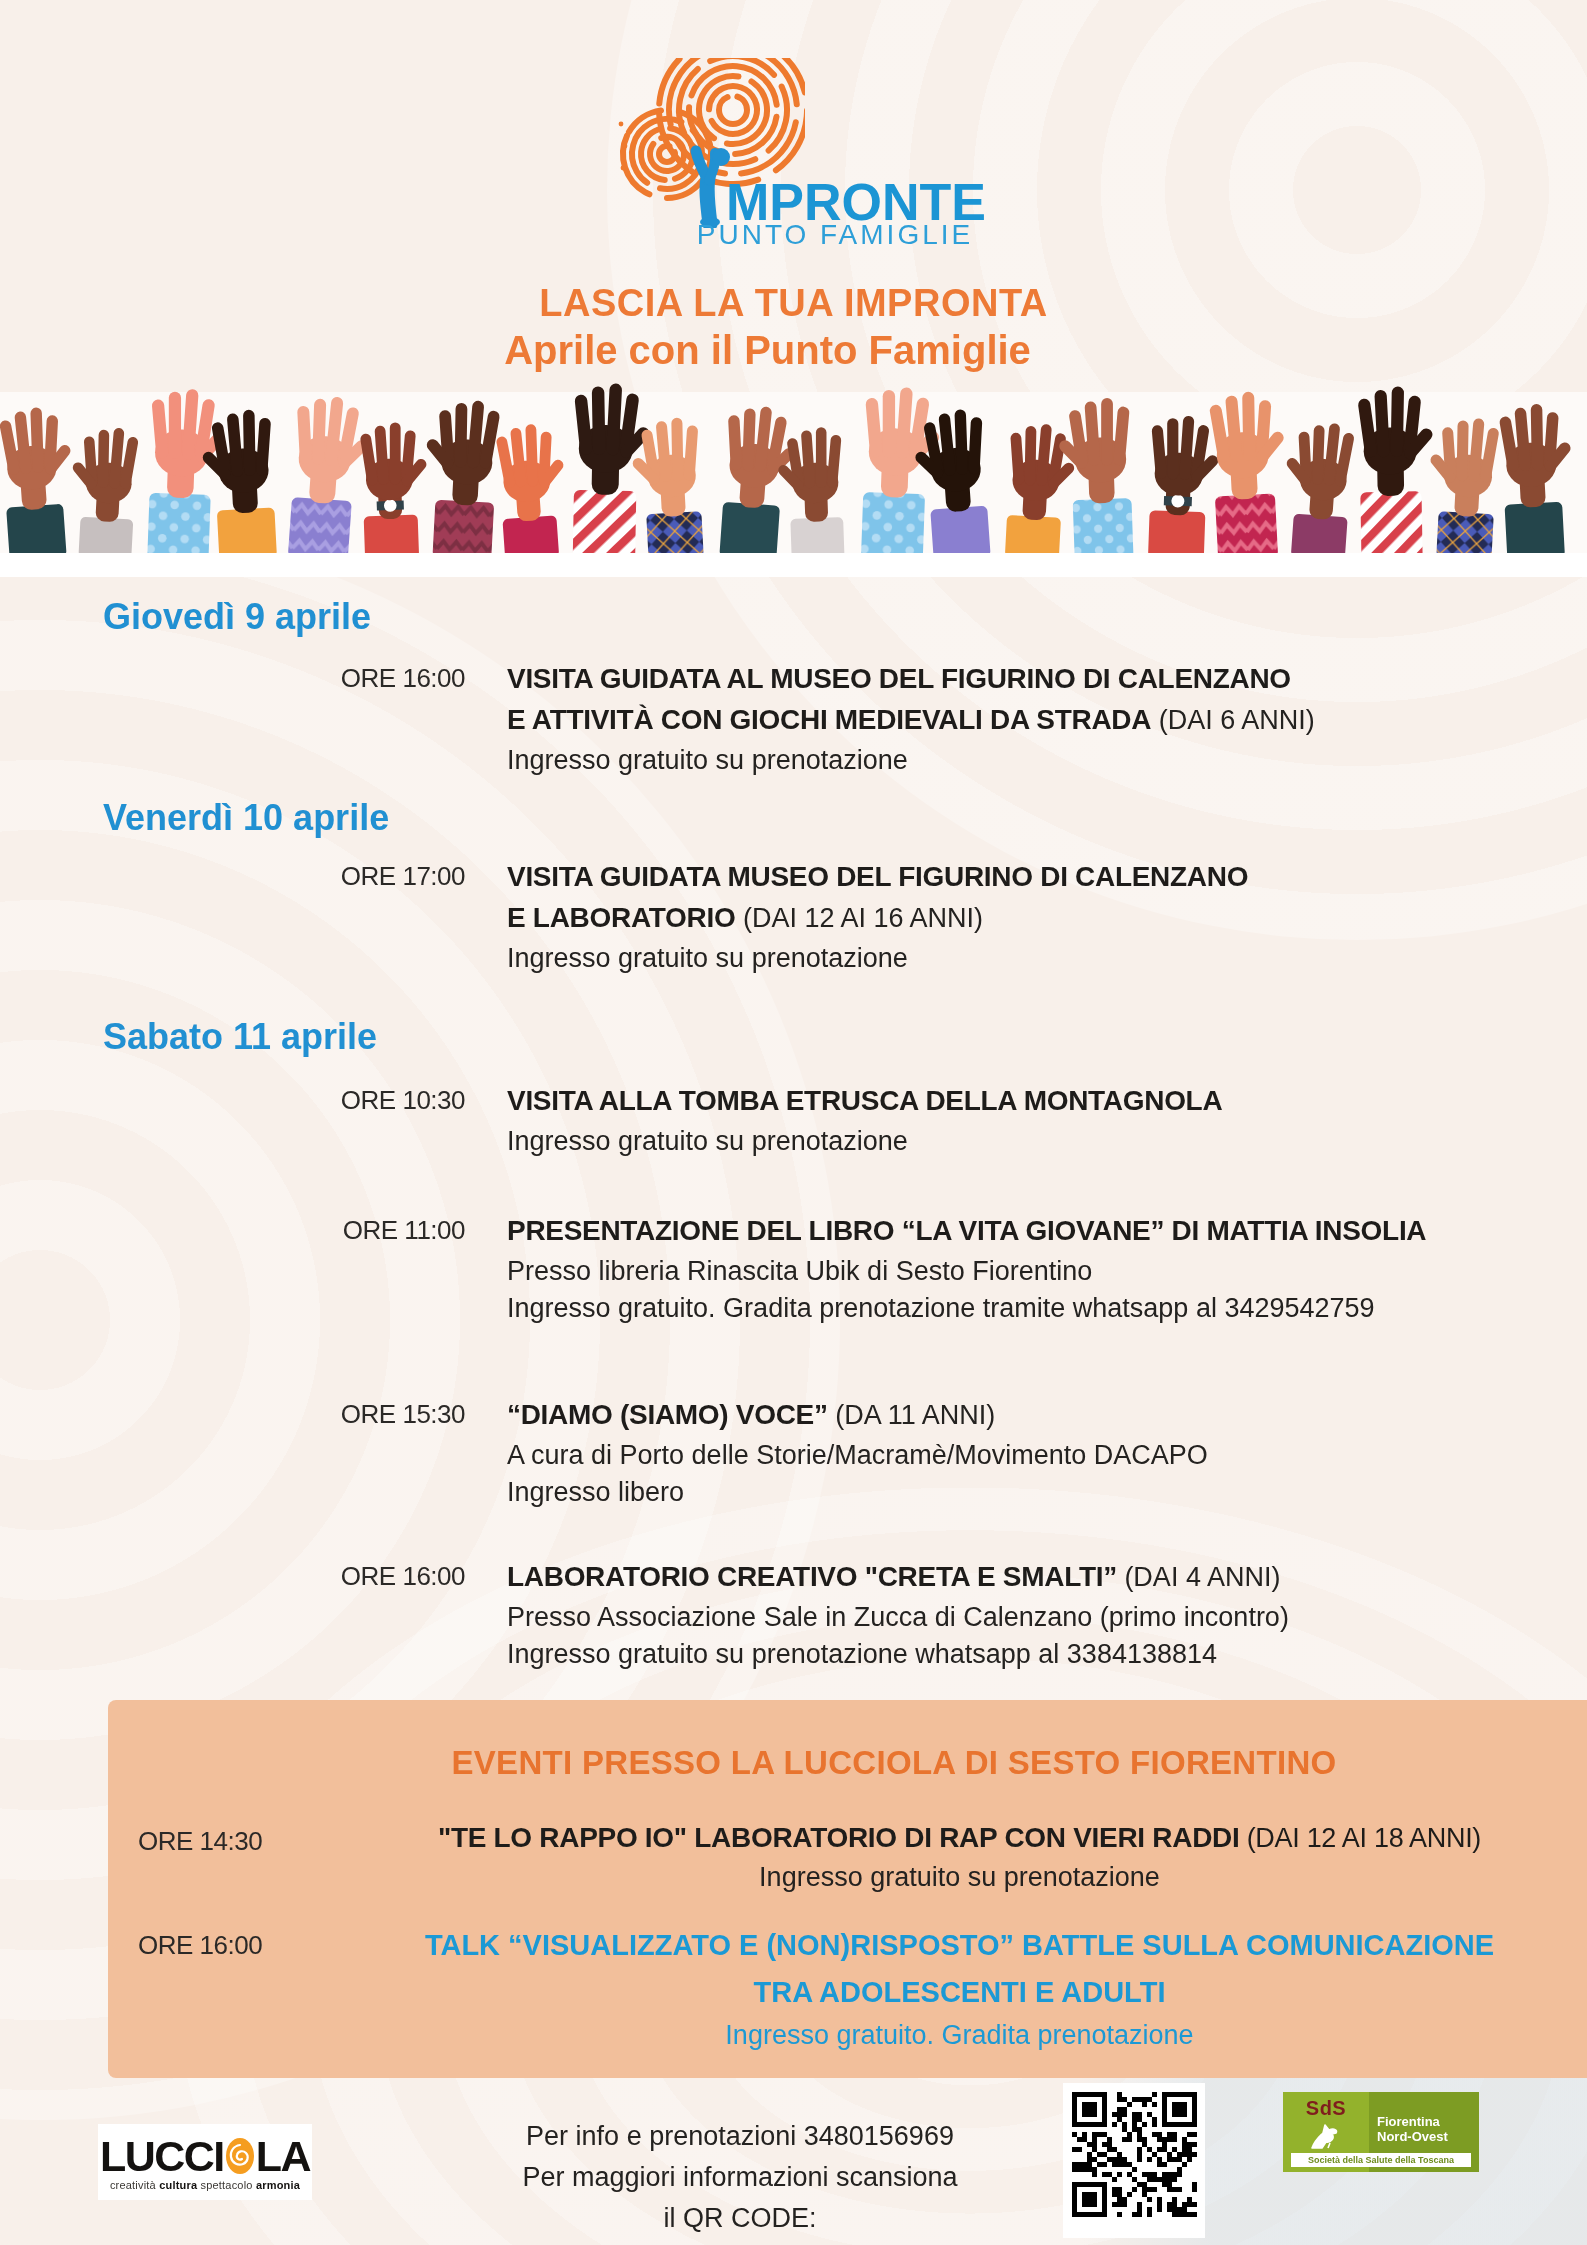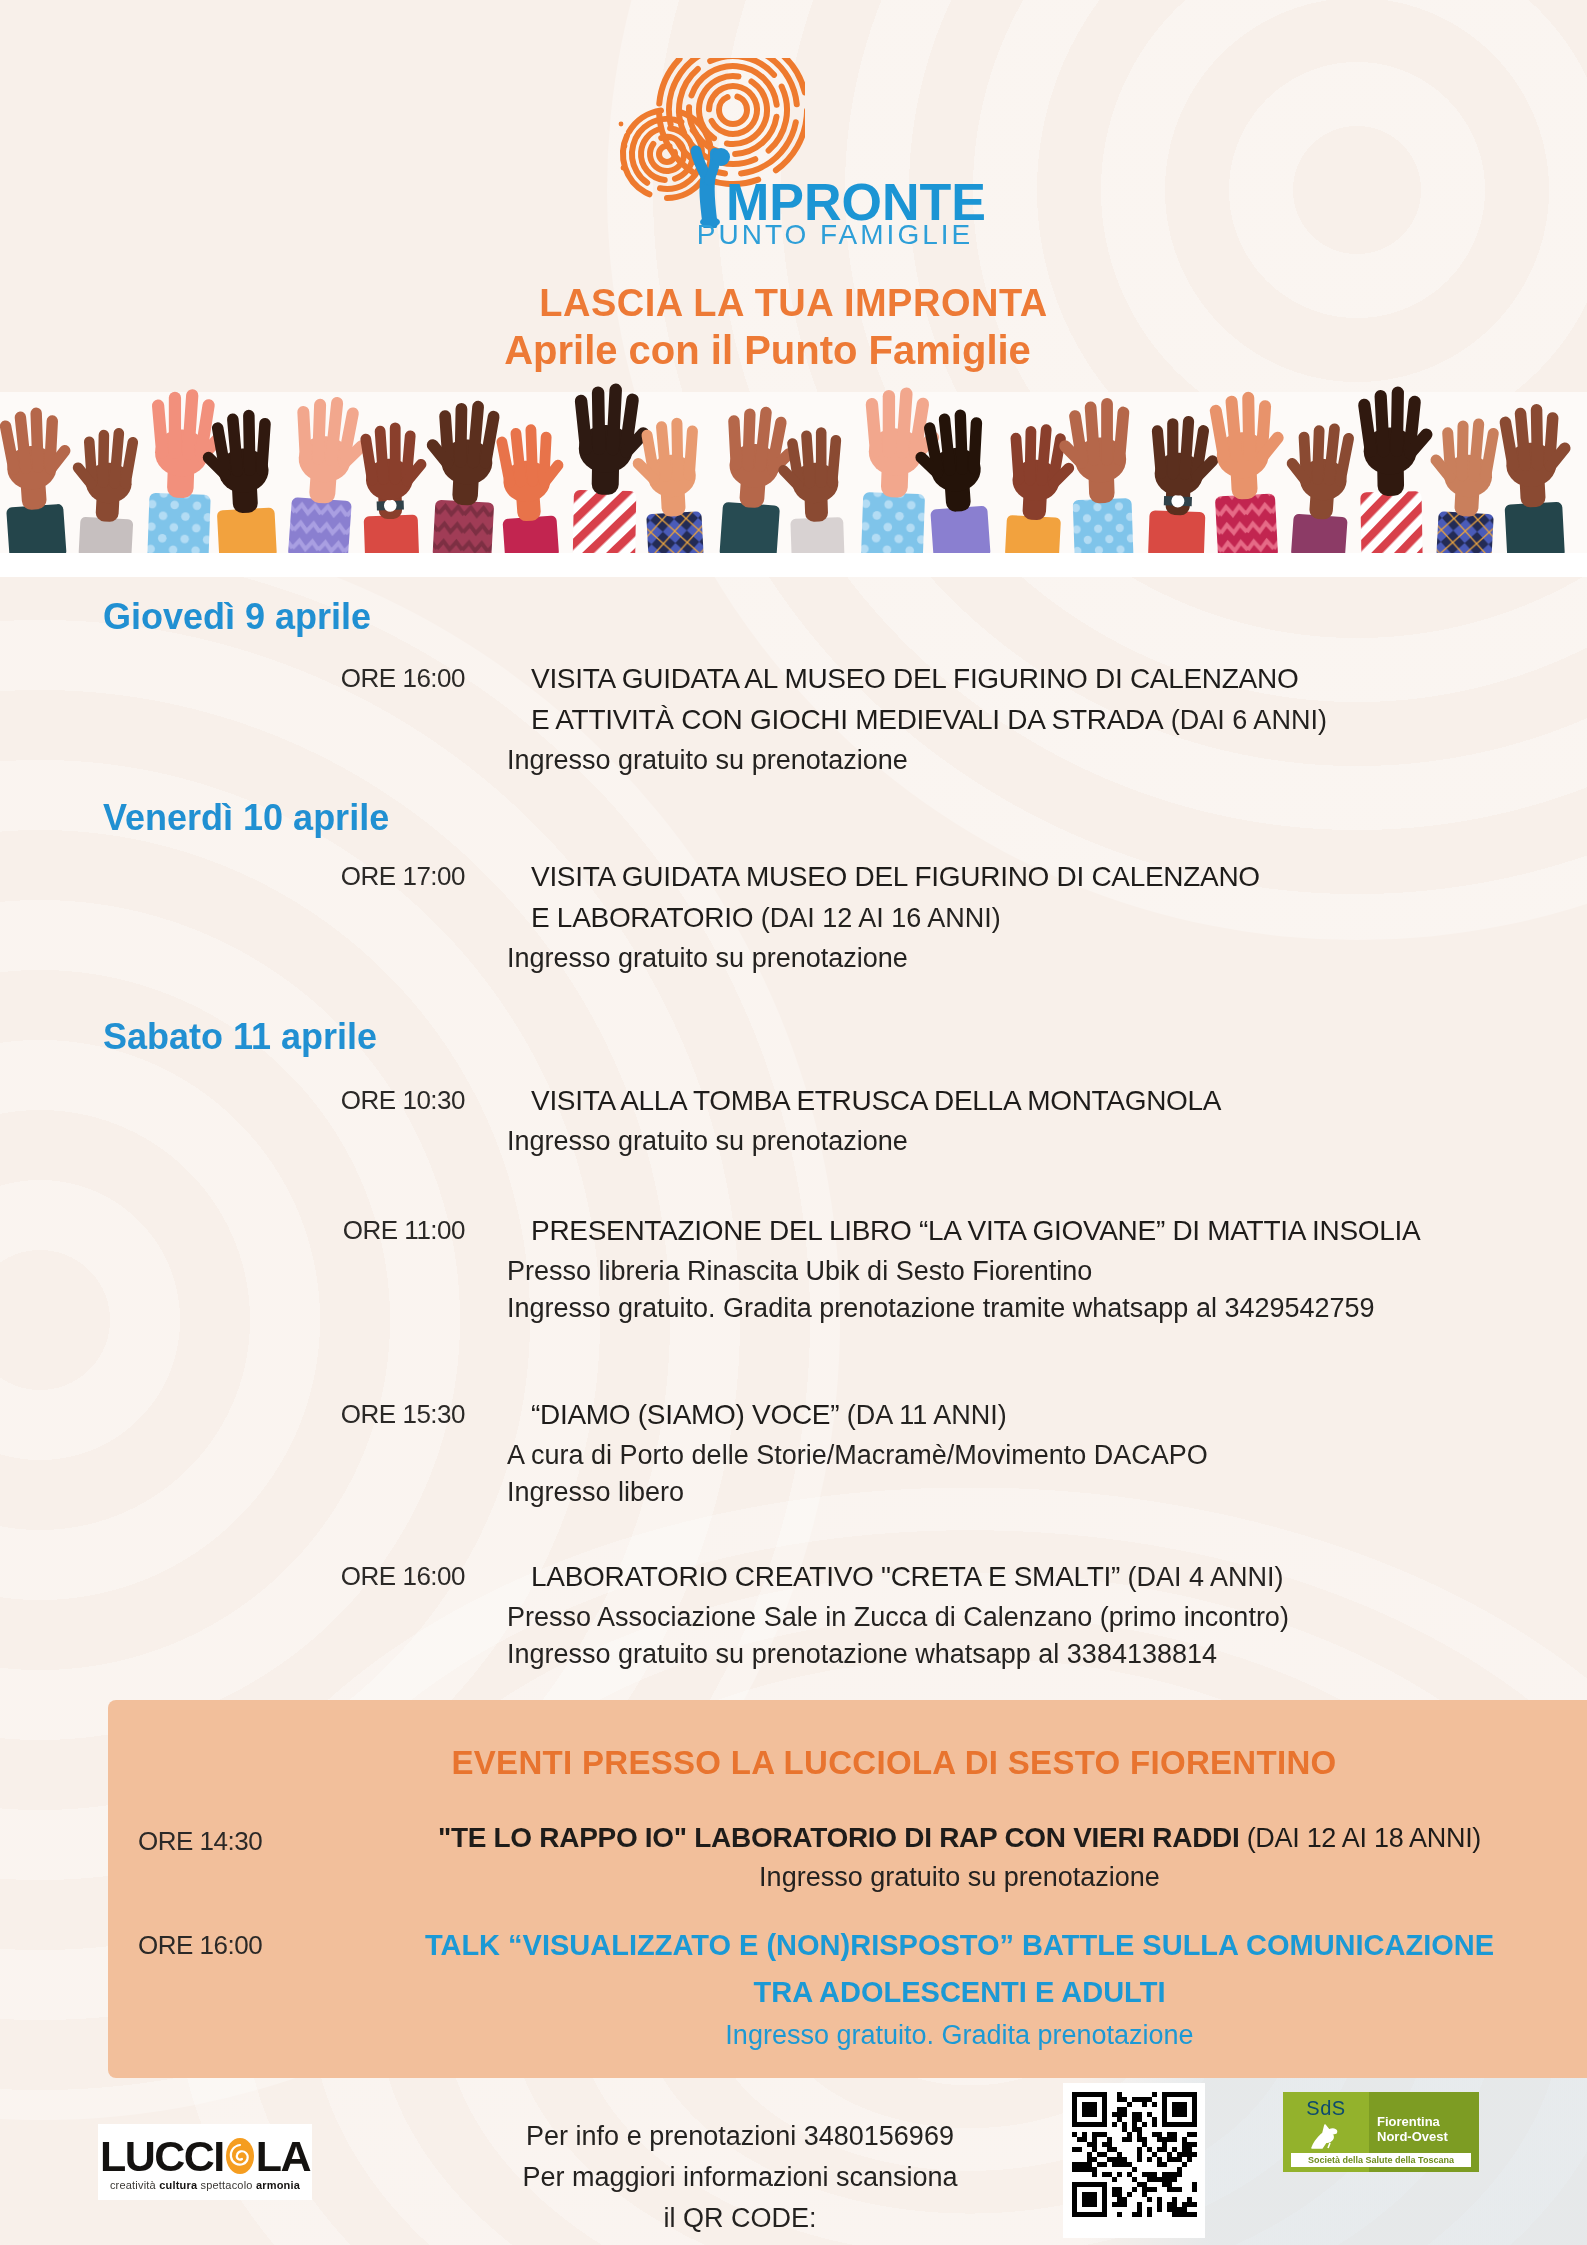--- a/index.html
+++ b/index.html
@@ -33,21 +33,21 @@
   .hands-bg{position:absolute; left:0; top:392px; width:1587px; height:185px; background:#fdfaf8;}
   .hands-svg{position:absolute; left:0; top:380px;}
   .hands-strip{position:absolute; left:0; top:553px; width:1587px; height:24px; background:#ffffff;}
 
   
   .day-heading{position:absolute; left:103px; font-size:36px; font-weight:800; color:var(--blue,#2190d2);}
   .event{position:absolute; left:300px; display:flex; gap:42px; width:1230px;}
   .time{width:165px; text-align:right; font-size:26px; color:#2b2927; padding-top:3px; letter-spacing:-0.5px; flex:none;}
   .ev-body{flex:1;}
   .t-line{line-height:37px; white-space:nowrap;}
-  .t-b{font-weight:400; font-size:28px; letter-spacing:-0.3px;margin-left:24px;}
+  .t-b{font-weight:700; font-size:28px; letter-spacing:-0.3px;}
   .t-n{font-size:27px; color:#242220;}
   .detail{font-size:27px; line-height:37px; color:#242220;}
 
   
   .hbox{position:absolute; left:108px; top:1700px; width:1572px; height:378px;
         background:var(--box-bg,#f2bf9b); border-radius:8px;}
   .hbox-title{position:absolute; left:0; top:44px; width:100%; text-align:center;
               font-size:33px; font-weight:800; color:var(--box-title,#e8742f); letter-spacing:.3px;}
   .brow{position:absolute; left:30px; right:34px; display:flex;}
   .brow1{top:118px;} .brow2{top:222px;}
@@ -65,21 +65,21 @@
   .lucc-word{font-size:43px; font-weight:800; letter-spacing:-1.5px; color:#141210; display:flex; align-items:center; line-height:44px;}
   .lucc-tag{font-size:11px; color:#3a3733; letter-spacing:.2px; margin-top:1px; white-space:nowrap;}
   .lucc-tag b{color:#141210;}
   .info-block{position:absolute; left:470px; top:2116px; width:540px; text-align:center;
               font-size:27px; color:#242220; line-height:41px;}
   .qr-box{position:absolute; left:1063px; top:2083px; width:142px; height:155px; background:#ffffff;
           display:flex; align-items:flex-start; justify-content:center; padding-top:9px; box-sizing:border-box;}
   .sds{position:absolute; left:1283px; top:2092px; width:196px; height:80px; display:flex;}
   .sds-left{width:86px; background:var(--sds-light,#93b22c); display:flex; flex-direction:column; align-items:center; padding-top:5px; box-sizing:border-box;}
   .sds-right{flex:1; background:var(--sds-dark,#7d9c23); color:#fff; font-size:13px; font-weight:700; line-height:15px; padding:22px 0 0 8px; box-sizing:border-box;}
-  .sds-abbr{color:#0c4a6e; font-weight:400; font-size:20px; letter-spacing:.5px;}
+  .sds-abbr{color:#7f1d1d; font-weight:700; font-size:20px; letter-spacing:.5px;}
   .sds-strip{position:absolute; left:8px; bottom:5px; width:180px; height:14px; background:#fff; color:#6e8c1d;
              font-size:9px; font-weight:700; text-align:center; line-height:14px;}
 </style>
 </head>
 <body>
 
 <div class="page">
   <div class="swirl sw1"></div>
   <div class="swirl sw2"></div>
   <div class="swirl sw3"></div>

